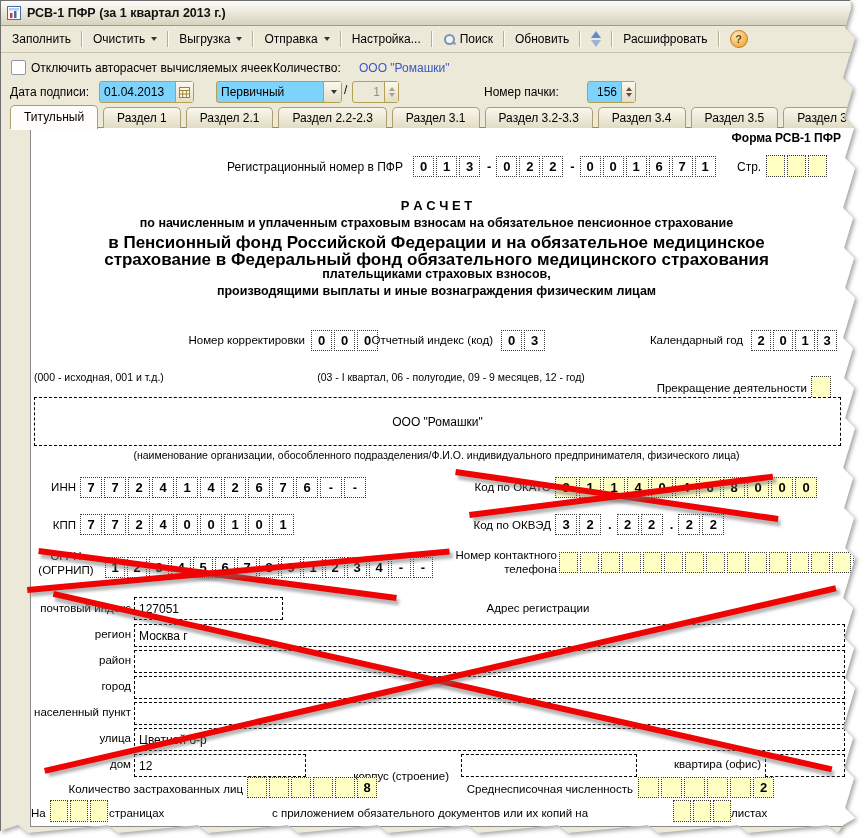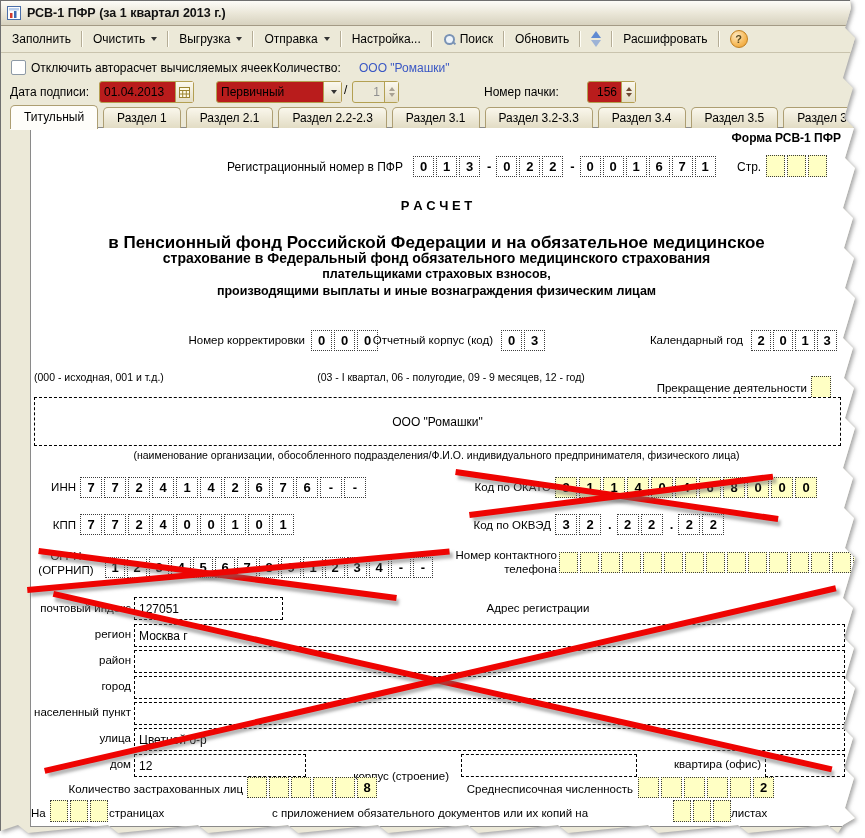--- a/index.html
+++ b/index.html
@@ -16,21 +16,21 @@
     display:flex;align-items:center;padding-left:4px;}
   .tbtn{display:flex;align-items:center;gap:4px;padding:3px 7px;font-size:12px;cursor:default;border-radius:3px;}
   .tsep{width:0;height:16px;border-left:1px solid #b5ad96;border-right:1px solid #fffef6;margin:0 3px;}
   .dd{width:0;height:0;border-left:3px solid transparent;border-right:3px solid transparent;border-top:4px solid #333;margin-left:2px;}
   .help-ic{width:16px;height:16px;border-radius:50%;background:radial-gradient(circle at 35% 30%,#ffe9c0,#f5b857 60%,#e89a2e);
     border:1px solid #c07f1f;display:flex;align-items:center;justify-content:center;font-size:11px;font-weight:bold;color:#5a4a20;}
   
   .chk{position:absolute;left:10px;top:59px;width:13px;height:13px;background:#fff;border:1px solid #8d99a6;border-radius:2px;}
   .hlbl{position:absolute;font-size:12px;white-space:nowrap;}
   .hlink{color:#3a57c4;}
-  .fld{position:absolute;height:20px;background:#b91c1c;border:1px solid #b3a052;border-radius:3px;display:flex;align-items:center;font-size:12px;}
+  .fld{position:absolute;height:20px;background:#7dd3fc;border:1px solid #b3a052;border-radius:3px;display:flex;align-items:center;font-size:12px;}
   .fld .val{flex:1;padding:0 4px;white-space:nowrap;overflow:hidden;}
   .fld .btn{width:17px;align-self:stretch;background:linear-gradient(180deg,#fbf8ee,#e4dec6);border-left:1px solid #b3a052;
     display:flex;align-items:center;justify-content:center;}
   .fld.dis{background:#ece9d8;color:#8f8f8f;}
   .spin{width:13px;align-self:stretch;display:flex;flex-direction:column;align-items:center;justify-content:center;gap:2px;
     background:linear-gradient(180deg,#fbf8ee,#e4dec6);border-left:1px solid #b3a052;}
   .up{width:0;height:0;border-left:3px solid transparent;border-right:3px solid transparent;border-bottom:4px solid #6e4a32;}
   .dn{width:0;height:0;border-left:3px solid transparent;border-right:3px solid transparent;border-top:4px solid #6e4a32;}
   .dis .up{border-bottom-color:#a8a193;} .dis .dn{border-top-color:#a8a193;}
   .rnum{text-align:right;}
@@ -211,32 +211,33 @@
           </span>
         </span>
     <span class="lb" style="left:736px;top:159px;font-size:12px;">Стр.</span>
     <span class="cells yellow" style="left: 765px; top: 154px; --cw: 17px; --ch: 20px; display: inline-flex;">
           <span class="cell"></span>
           <span class="cell"></span>
           <span class="cell"></span>
         </span>
 
     <span class="lb b c" style="left:33px;top:197px;width:805px;font-size:13px;">Р А С Ч Е Т</span>
+    <span class="lb b c" style="left:33px;top:215px;width:805px;font-size:12.5px;">по начисленным и уплаченным страховым взносам на обязательное пенсионное страхование</span>
     <span class="lb b c" style="left:33px;top:232px;width:805px;font-size:17px;">в Пенсионный фонд Российской Федерации и на обязательное медицинское</span>
-    <span class="lb b c" style="left:33px;top:249px;width:805px;font-size:14px;">страхование в Федеральный фонд обязательного медицинского страхования</span>
+    <span class="lb b c" style="left:33px;top:249px;width:805px;font-size:17px;">страхование в Федеральный фонд обязательного медицинского страхования</span>
     <span class="lb b c" style="left:33px;top:266px;width:805px;font-size:12.5px;">плательщиками страховых взносов,</span>
     <span class="lb b c" style="left:33px;top:283px;width:805px;font-size:12.5px;">производящими выплаты и иные вознаграждения физическим лицам</span>
 
     <span class="lb r" style="left:58px;top:333px;width:246px;">Номер корректировки</span>
     <span class="cells" style="left: 310px; top: 329px; display: inline-flex;">
           <span class="cell">0</span>
           <span class="cell">0</span>
           <span class="cell">0</span>
         </span>
-    <span class="lb r" style="left:296px;top:333px;width:196px;">Отчетный корпус (код)</span>
+    <span class="lb r" style="left:296px;top:333px;width:196px;">Отчетный индекс (код)</span>
     <span class="cells" style="left: 500px; top: 329px; display: inline-flex;">
           <span class="cell">0</span>
           <span class="cell">3</span>
         </span>
     <span class="lb r" style="left:590px;top:333px;width:152px;">Календарный год</span>
     <span class="cells" style="left: 750px; top: 329px; --cw: 18px; display: inline-flex;">
           <span class="cell">2</span>
           <span class="cell">0</span>
           <span class="cell">1</span>
           <span class="cell">3</span>

